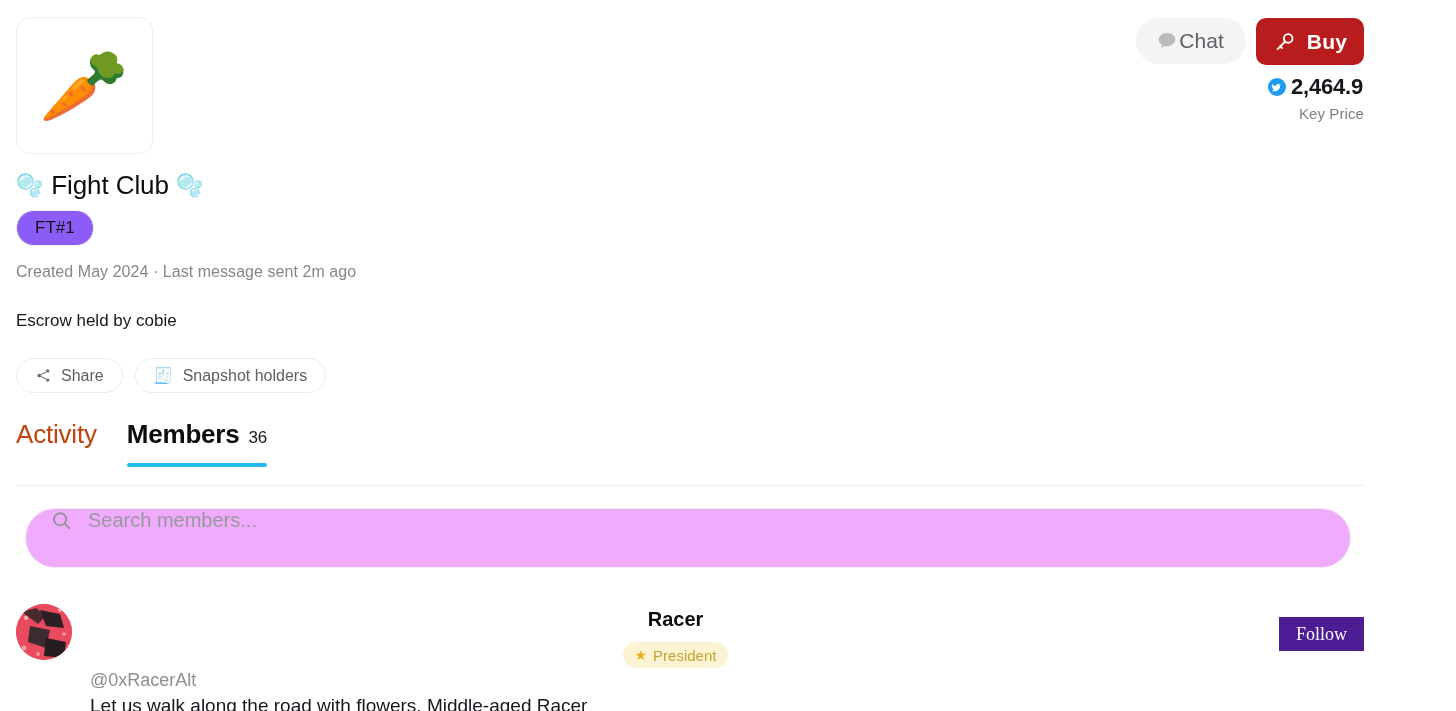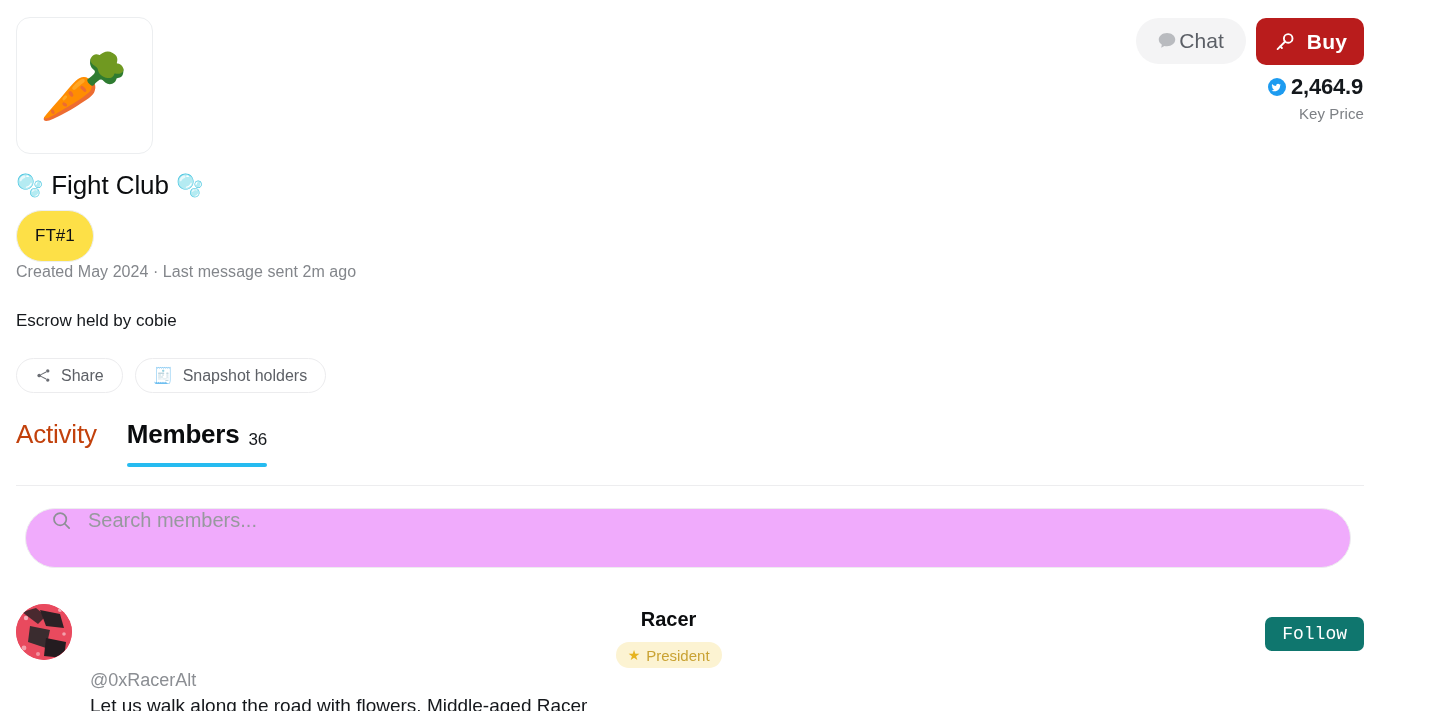--- a/index.html
+++ b/index.html
@@ -124,27 +124,27 @@
     align-items: center;
     gap: 8px;
     white-space: nowrap;
   }
   .room-title .ti { font-size: 22px; line-height: 1; }
 
   .ft-badge {
     position: absolute;
     left: 16px;
     top: 210px;
-    height: 52px;
+    height: 36px;
     padding: 0 18px;
     display: inline-flex;
     align-items: center;
     border: 1px solid #eceef0;
     border-radius: 999px;
-    background: #fde047;
+    background: #8b5cf6;
     font-size: 17px;
     color: #101215;
   }
 
   .meta-line {
     position: absolute;
     left: 16px;
     top: 263px;
     font-size: 16px;
     color: #83868b;
@@ -201,21 +201,21 @@
     color: #c2410c;
     font-weight: 400;
     letter-spacing: -.2px;
     display: flex;
     align-items: baseline;
     gap: 9px;
     background: none;
     border: none;
     font-family: inherit;
   }
-  .tab.active { color: #0a0c0e; font-weight: 700; align-items: flex-end; }
+  .tab.active { color: #0a0c0e; font-weight: 700; }
   .tab.active::after {
     content: "";
     position: absolute;
     left: 0; right: 0; bottom: 0;
     height: 4px;
     background: #26bbf0;
     border-radius: 2px;
   }
   .tab .count { font-size: 17px; font-weight: 400; color: #15181c; }
 
@@ -297,27 +297,27 @@
     margin-top: 4px;
     font-size: 19px;
     color: #15181c;
   }
   .follow-btn {
     flex: 0 0 auto;
     margin-top: 13px;
     height: 34px;
     padding: 0 17px;
     border: none;
-    border-radius: 7px;
-    background: #0f766e;
+    border-radius: 0;
+    background: #4c1d95;
     color: #fff;
     font-size: 18px;
     font-weight: 400;
     cursor: pointer;
-    font-family: Liberation Mono, monospace;
+    font-family: Liberation Serif, serif;
   }
 </style>
 </head>
 <body>
 
 <div class="page">
 
   <div class="top-actions">
 
     <button class="chat-btn">

